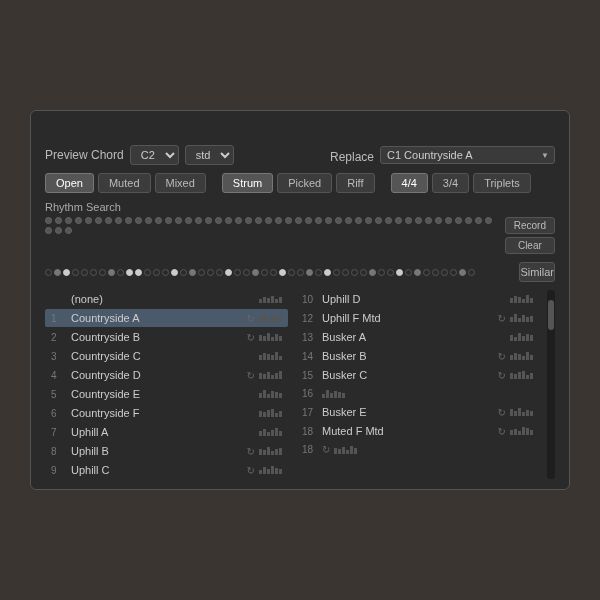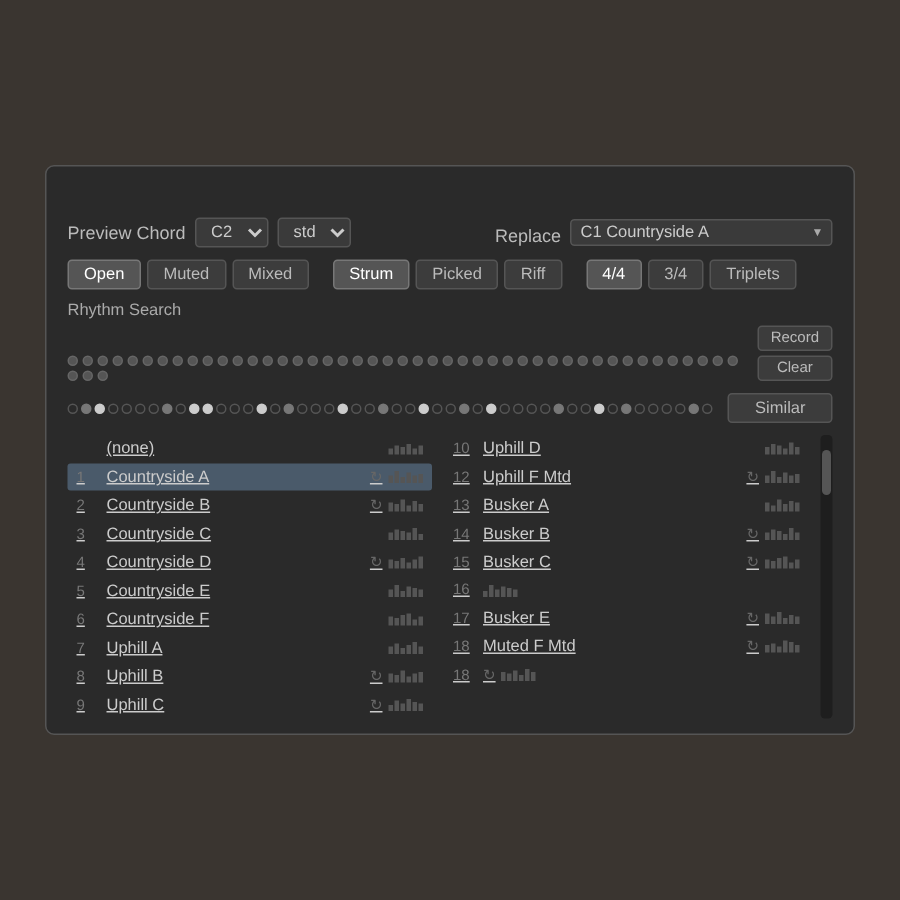--- a/index.html
+++ b/index.html
@@ -131,21 +131,21 @@
     .rhythm-section {
       margin-bottom: 6px;
     }
     .rhythm-label {
       color: #aaa;
       font-size: 11px;
       margin-bottom: 4px;
     }
     .rhythm-dots-row {
       display: flex;
-      align-items: flex-end;
+      align-items: flex-start;
       gap: 2px;
     }
     .dots-container {
       display: flex;
       gap: 3px;
       flex-wrap: wrap;
       flex: 1;
     }
     .dot {
       width: 7px;
@@ -192,21 +192,21 @@
       cursor: pointer;
       flex-shrink: 0;
     }
     .pd-empty { background: transparent; border: 1px solid #555; }
     .pd-filled { background: #ccc; border: 1px solid #ccc; }
     .pd-mid { background: #777; border: 1px solid #777; }
     .similar-btn {
       background: #3c3c3c;
       border: 1px solid #555;
       color: #bbb;
-      padding: 3px 17px;
+      padding: 3px 0;
       border-radius: 3px;
       cursor: pointer;
       font-size: 11px;
       margin-left: 6px;
     }
     .list-col {
       flex: 1;
       display: flex;
       flex-direction: column;
       gap: 1px;
@@ -412,21 +412,21 @@
         <span class="pattern-dot pd-empty"></span>
         <span class="pattern-dot pd-empty"></span>
         <span class="pattern-dot pd-empty"></span>
         <span class="pattern-dot pd-empty"></span>
         <span class="pattern-dot pd-mid"></span>
         <span class="pattern-dot pd-empty"></span>
       </div>
       <button class="similar-btn">Similar</button>
     </div>
 
-    <div style="display:flex; gap:8px; margin-top:4px;text-decoration:underline;">
+    <div style="display:flex; gap:8px; margin-top:4px;">
       <div class="list-col">
         <div class="list-item none">
           <span class="item-num"></span>
           <span class="item-name">(none)</span>
           <div class="item-bars">
             <div class="bar" style="height:4px"></div>
             <div class="bar" style="height:6px"></div>
             <div class="bar" style="height:5px"></div>
             <div class="bar" style="height:7px"></div>
             <div class="bar" style="height:4px"></div>

